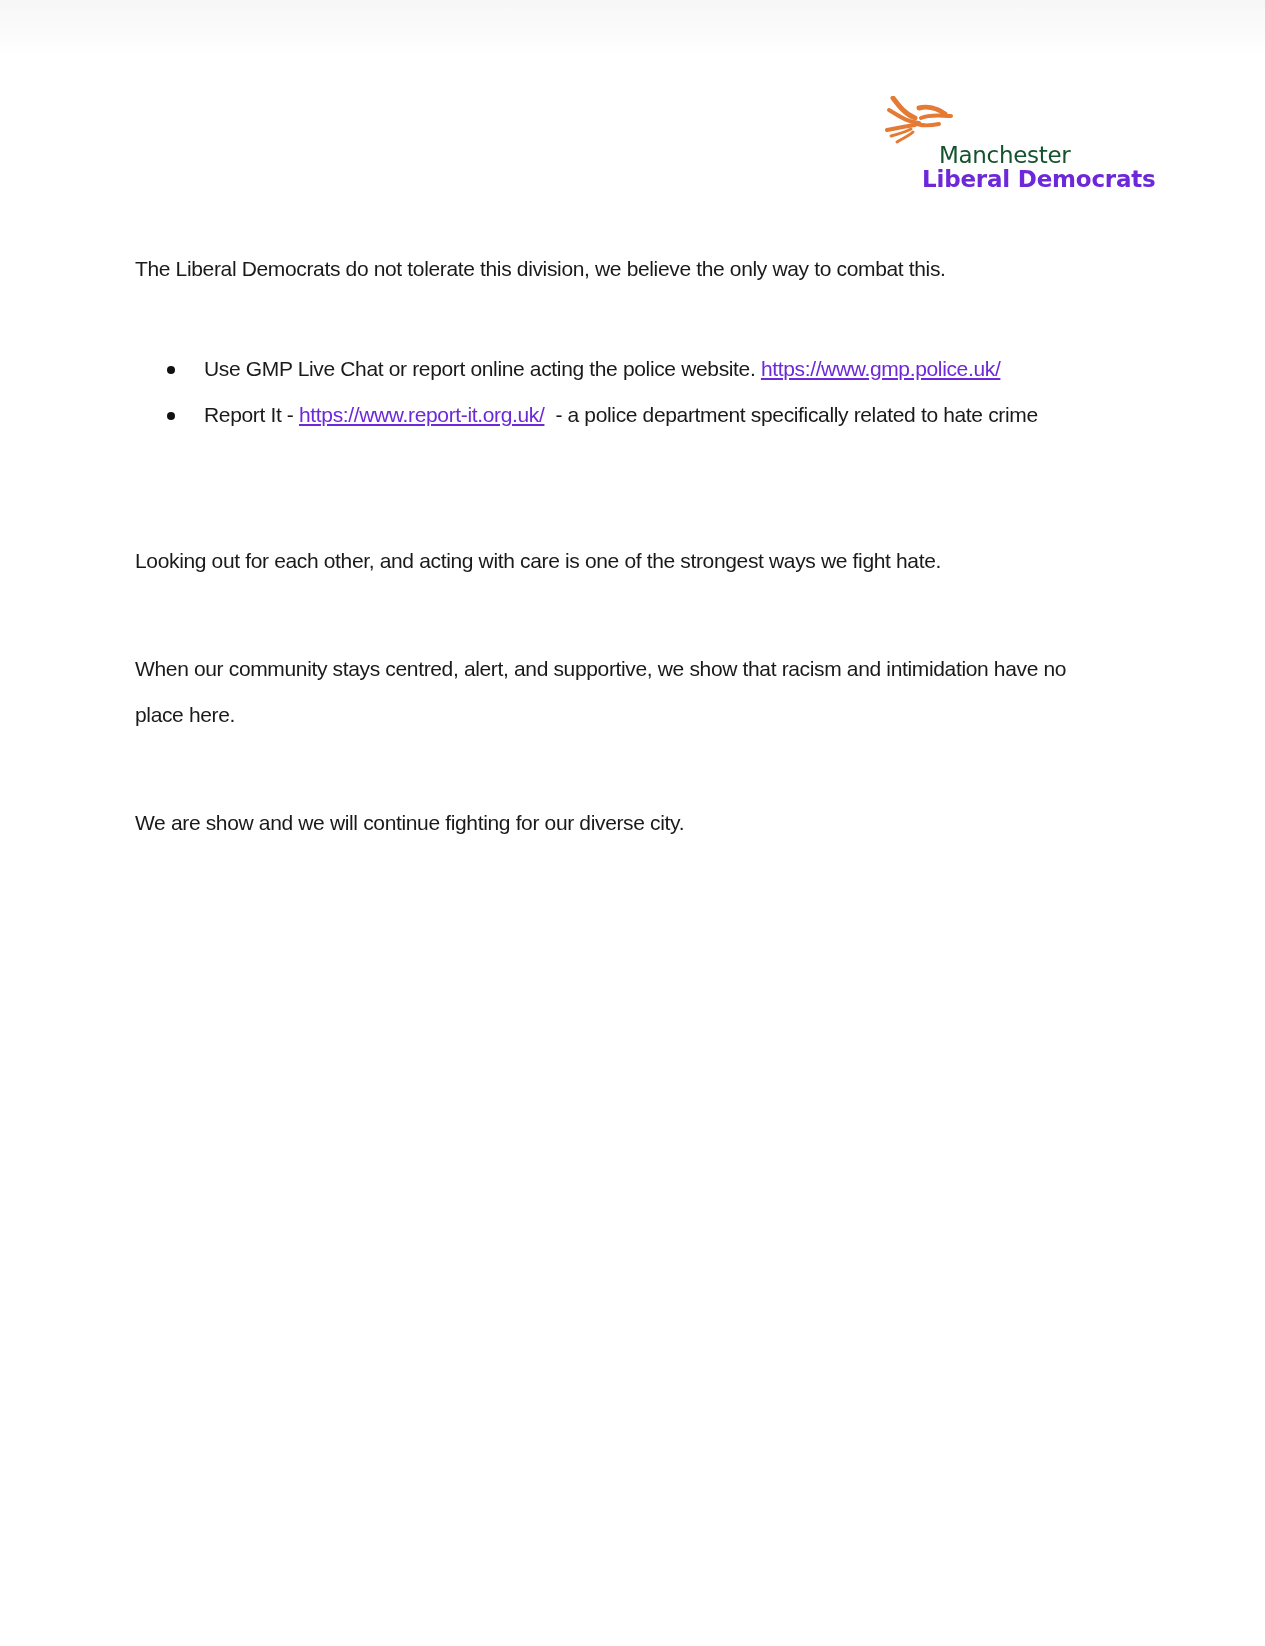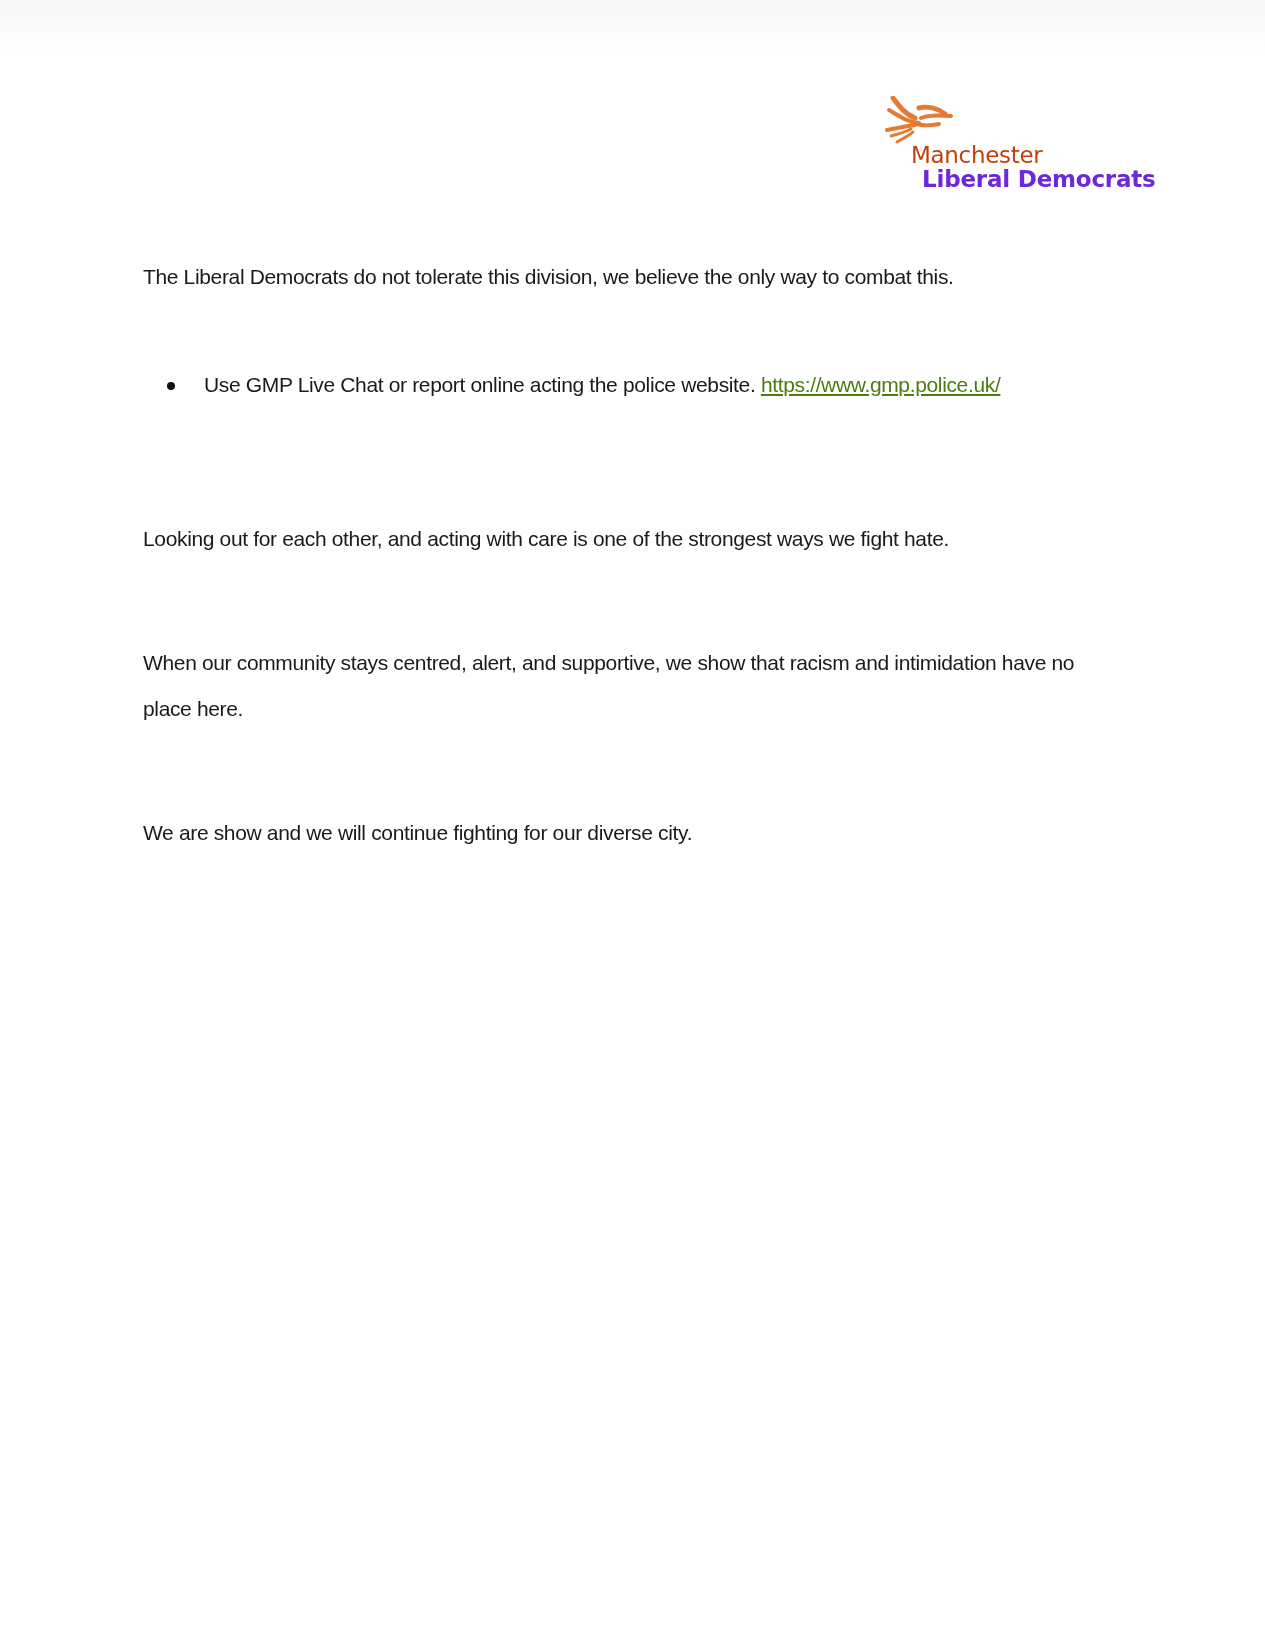--- a/index.html
+++ b/index.html
@@ -27,25 +27,25 @@
       top: 96px;
       width: 280px;
       height: 100px;
     }
     .logo svg {
       position: absolute;
       left: 0; top: 0;
     }
     .logo-line1 {
       position: absolute;
-      left: 26px;
+      left: 54px;
       top: 46px;
       font-family: "DejaVu Sans", sans-serif;
       font-size: 23px;
-      color: #c2410c;
+      color: #14532d;
       letter-spacing: -0.3px;
       white-space: nowrap;
     }
     .logo-line2 {
       position: absolute;
       left: 37px;
       top: 70px;
       font-family: "DejaVu Sans", sans-serif;
       font-weight: bold;
       font-size: 23px;
@@ -56,21 +56,21 @@
     .content {
       position: absolute;
       left: 127px;
       top: 238px;
       width: 1010px;
       font-size: 21px;
       line-height: 46px;
       letter-spacing: -0.35px;
     }
     .content p {
-      margin: 16px;
+      margin: 8px;
     }
     .gap {
       height: 46px;
     }
     ul.bullets {
       list-style: none;
       margin: 0;
       padding: 0;
     }
     ul.bullets li {
@@ -80,21 +80,21 @@
     ul.bullets li .dot {
       position: absolute;
       left: 40px;
       top: 20px;
       width: 8px;
       height: 8px;
       border-radius: 50%;
       background: #111;
     }
     a.link {
-      color: #4d7c0f;
+      color: #6d28d9;
       text-decoration: underline;
     }
     .bold {
       font-weight: bold;
     }
   </style>
 </head>
 <body>
 
 <div class="top-shade"></div>
@@ -118,20 +118,24 @@
 
 <div class="content">
   <p>The Liberal Democrats do not tolerate this division, we believe the only way to combat this.</p>
   <div class="gap"></div>
 
   <ul class="bullets">
     <li>
       <span class="dot"></span>
       <span>Use GMP Live Chat or report online acting the police website. </span><a class="link" href="#">https://www.gmp.police.uk/</a>
     </li>
+    <li>
+      <span class="dot"></span>
+      <span>Report It - </span><a class="link" href="#">https://www.report-it.org.uk/</a><span style="white-space: pre-wrap;">  - a police department specifically related to hate crime</span>
+    </li>
   </ul>
   <div class="gap"></div>
   <div class="gap"></div>
 
   <p>Looking out for each other, and acting with care is one of the strongest ways we fight hate.</p>
   <div class="gap"></div>
   <p style="width: 940px;">When our community stays centred, alert, and supportive, we show that racism and intimidation have no place here.</p>
   <div class="gap"></div>
   <p>We are show and we will continue fighting for our diverse city.</p>
   <div class="gap"></div>

